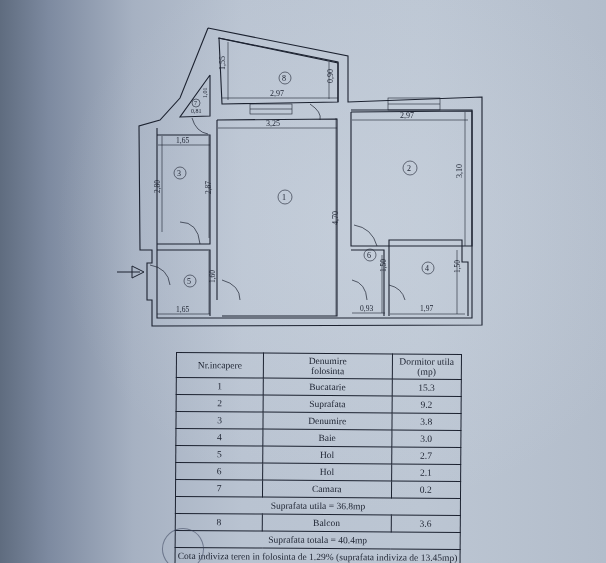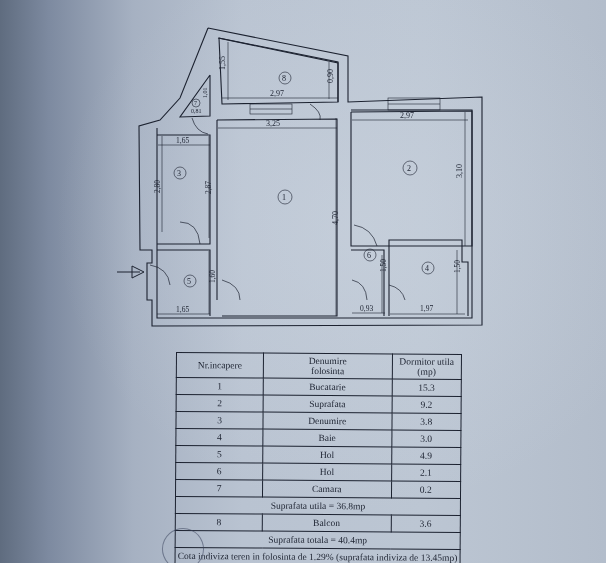--- a/index.html
+++ b/index.html
@@ -190,21 +190,21 @@
       <td>3.8</td>
     </tr>
     <tr>
       <td>4</td>
       <td>Baie</td>
       <td>3.0</td>
     </tr>
     <tr>
       <td>5</td>
       <td>Hol</td>
-      <td>4.9</td>
+      <td>2.7</td>
     </tr>
     <tr>
       <td>6</td>
       <td>Hol</td>
       <td>2.1</td>
     </tr>
     <tr>
       <td>7</td>
       <td>Camara</td>
       <td>0.2</td>

